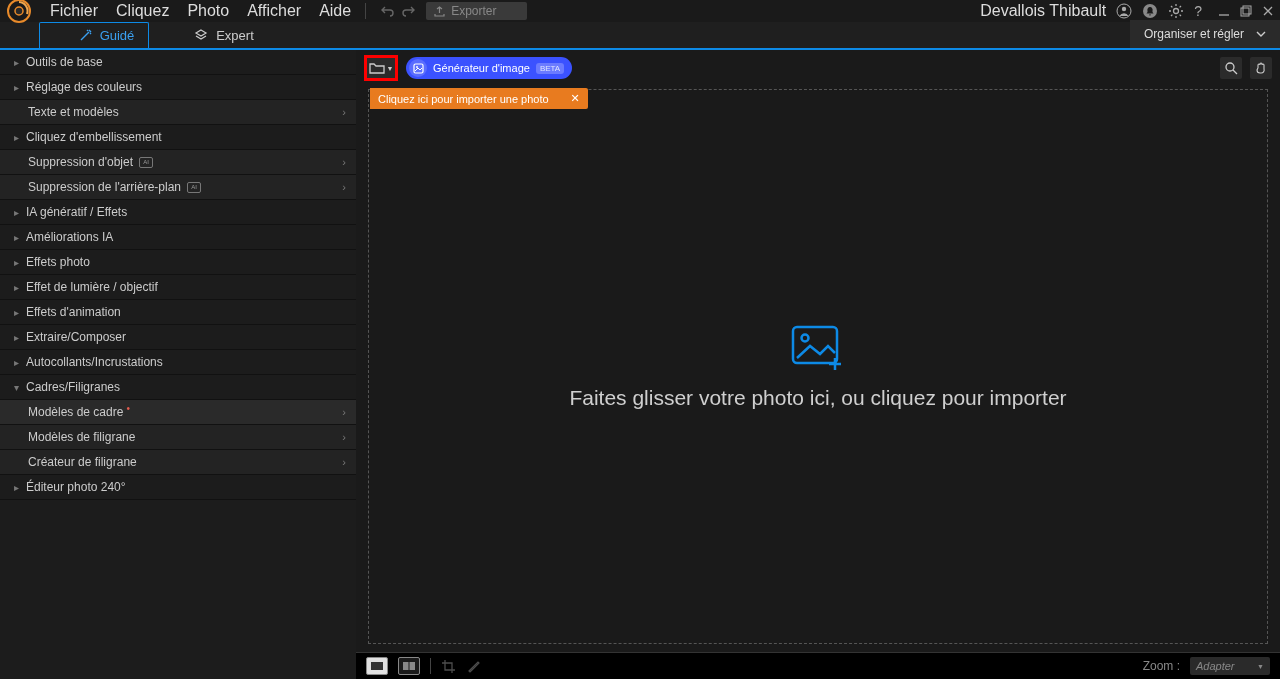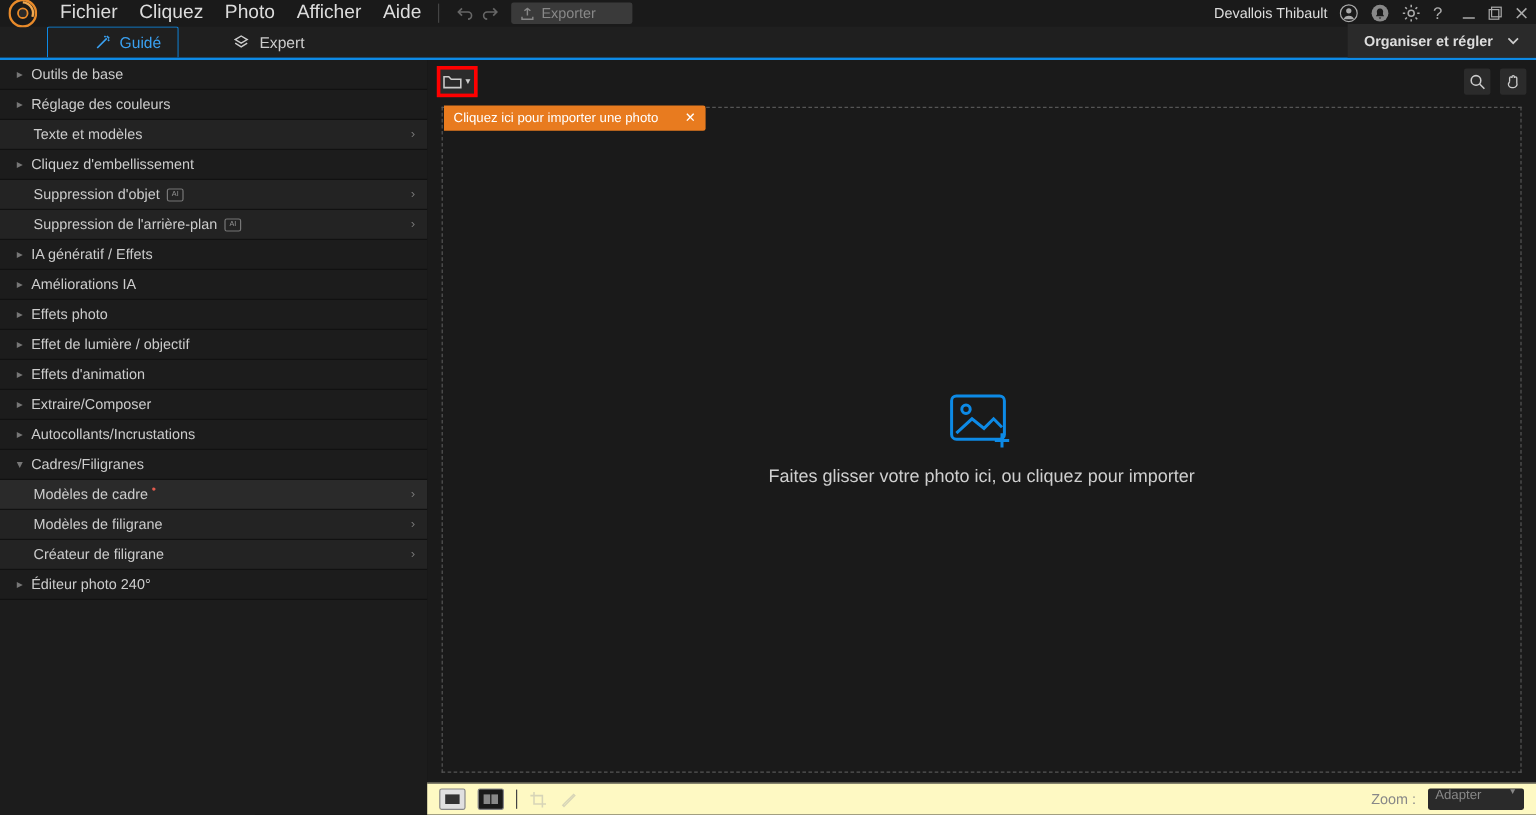--- a/index.html
+++ b/index.html
@@ -7,29 +7,29 @@
 
   
   .menubar { height: 22px; background: #1a1a1a; display: flex; align-items: center; padding: 0 6px; gap: 4px; }
   .app-logo { width: 26px; height: 26px; margin-right: 10px; display:flex;align-items:center;justify-content:center; }
   .menu-items { display: flex; gap: 18px; align-items: center; margin-left: 4px; }
   .menu-item { color: #ddd; font-size: 16px; cursor: default; }
   .menu-sep { width: 1px; height: 16px; background: #444; margin: 0 10px; }
   .undo-redo { display: flex; gap: 8px; align-items: center; }
   .export-btn { background: #3a3a3a; padding: 2px 30px 2px 8px; display: flex; align-items: center; gap: 6px; color: #888; border-radius: 2px; margin-left: 6px; }
   .menubar-right { margin-left: auto; display: flex; align-items: center; gap: 10px; }
-  .user-name { color: #ddd; font-size: 12px; padding-left: 39px; }
+  .user-name { color: #ddd; font-size: 16px; padding-left: 39px; }
   .window-controls { display:flex; gap:10px; align-items:center; margin-left:6px; }
 
   
   .modebar { height: 28px; background: #1f1f1f; display: flex; align-items: flex-end; border-bottom: 2px solid #0d8ae6; }
   .mode-tab { display:flex; align-items:center; justify-content:center; gap:8px; width: 110px; height: 26px; color: #ccc; font-size: 13px; }
   .mode-tab.active { border: 1px solid #0d8ae6; border-bottom: none; border-radius: 2px 2px 0 0; color: #3aa0f0; margin-left: 39px; padding-left: 24px; }
   .mode-tab.expert { margin-left: 20px; }
-  .organize-btn { margin-left:auto; height:28px; padding:0 14px; display:flex; align-items:center; gap:12px; color:#ddd; background:#2a2a2a; cursor:default;font-weight:bold; }
+  .organize-btn { margin-left:auto; height:28px; padding:0 14px; display:flex; align-items:center; gap:12px; color:#ddd; background:#2a2a2a; cursor:default; }
 
   .main { display:flex; height: 629px; }
 
   
   .sidebar { width: 356px; background:#1c1c1c; overflow:hidden; }
   .side-row { height: 25px; display:flex; align-items:center; padding: 0 10px 0 14px; font-size:12px; color:#ccc; border-bottom: 1px solid #111; cursor:default; position:relative; }
   .side-row .tri { width:8px; margin-right: 4px; color:#777; font-size:10px; }
   .side-sub { padding-left: 28px; background:#232323; }
   .side-sub.active { background:#2a2a2a; }
   .chev-r { position:absolute; right:10px; color:#777; font-size:11px; }
@@ -43,28 +43,28 @@
   .gen-btn { height: 22px; background:#3b52ff; border-radius: 11px; display:flex; align-items:center; padding: 0 8px 0 3px; gap:6px; color:#fff; font-size:11px; position:relative; }
   .gen-icon-circle { width:18px;height:18px;border-radius:50%;background:#5a6dff;display:flex;align-items:center;justify-content:center; }
   .beta-pill { background:#6b7bff; border-radius:3px; font-size:8px; padding:1px 4px; color:#dfe5ff; }
   .canvas-toolbar-right { margin-left:auto; display:flex; gap:8px; }
   .tool-square { width:22px;height:22px;background:#2b2b2b;display:flex;align-items:center;justify-content:center;border-radius:2px; }
 
   .tooltip-orange { position:absolute; left:370px; top:88px; background:#e87b1f; color:#fff; font-size:11px; padding:4px 8px; display:flex; align-items:center; gap:22px; z-index:10; border-radius:0 2px 2px 0; }
   .tooltip-orange::before { content:""; position:absolute; left:-6px; top:50%; transform:translateY(-50%); border:6px solid transparent; border-right-color:#e87b1f; }
 
   .drop-area { flex:1; margin:6px 12px 8px 12px; border:1px dashed #555; display:flex; flex-direction:column; align-items:center; justify-content:center; gap:14px; color:#bbb; }
-  .drop-text { font-size:15px; color:#cfcfcf; }
-
-  .bottombar { height:27px; background:#fef9c3; border-top:1px solid #333; display:flex; align-items:center; padding:0 10px; gap:10px; }
+  .drop-text { font-size:21px; color:#cfcfcf; }
+
+  .bottombar { height:27px; background:#000000; border-top:1px solid #333; display:flex; align-items:center; padding:0 10px; gap:10px; }
   .layout-btn { width:22px;height:18px;border:1px solid #888;background:#1a1a1a;display:inline-flex;align-items:center;justify-content:center;border-radius:2px; }
   .layout-btn.active { background:#e0e0e0; }
   .bottombar .sep { width:1px;height:16px;background:#444; }
   .zoom-group { margin-left:auto; display:flex; align-items:center; gap:10px; color:#888; }
-  .zoom-select { width:80px; height:18px; background:#2a2a2a; color:#888; font-size:11px; display:flex;align-items:flex-start;justify-content:space-between; padding:0 6px; border-radius:2px; }
+  .zoom-select { width:80px; height:18px; background:#2a2a2a; color:#888; font-size:11px; display:flex;align-items:center;justify-content:space-between; padding:0 6px; border-radius:2px;font-style:italic; }
 
   svg { display:block; }
 </style>
 </head>
 <body>
 
 <div class="menubar">
   <div class="app-logo">
     <svg width="24" height="24" viewBox="0 0 24 24">
         <circle cx="12" cy="12" r="11" fill="none" stroke="#e88a2a" stroke-width="2"></circle>
@@ -252,20 +252,31 @@
 
   <div class="canvas-wrap">
     <div class="canvas-toolbar">
       <div class="folder-btn">
         <span>
             <svg width="16" height="14" viewBox="0 0 16 14">
               <path d="M1 3 V12 H15 V5 H7 L5 3 Z" fill="none" stroke="#ccc" stroke-width="1.3"></path>
             </svg>
           </span>
         <span style="color:#ccc;font-size:7px;">▼</span>
+      </div>
+      <div class="gen-btn">
+        <span class="gen-icon-circle">
+            <svg width="11" height="11" viewBox="0 0 11 11">
+              <rect x="1" y="1" width="9" height="9" rx="1.5" fill="none" stroke="#fff" stroke-width="1.2"></rect>
+              <circle cx="4" cy="4" r="1" fill="#fff"></circle>
+              <path d="M2 8 L5 5 L7 7 L9 5" fill="none" stroke="#fff" stroke-width="1"></path>
+            </svg>
+          </span>
+        <span>Générateur d'image</span>
+        <span class="beta-pill">BETA</span>
       </div>
       <div class="canvas-toolbar-right">
         <div class="tool-square">
           <span>
               <svg width="14" height="14" viewBox="0 0 14 14">
                 <circle cx="6" cy="6" r="4" fill="none" stroke="#ccc" stroke-width="1.3"></circle>
                 <path d="M9 9 L13 13" stroke="#ccc" stroke-width="1.3"></path>
               </svg>
             </span>
         </div>

